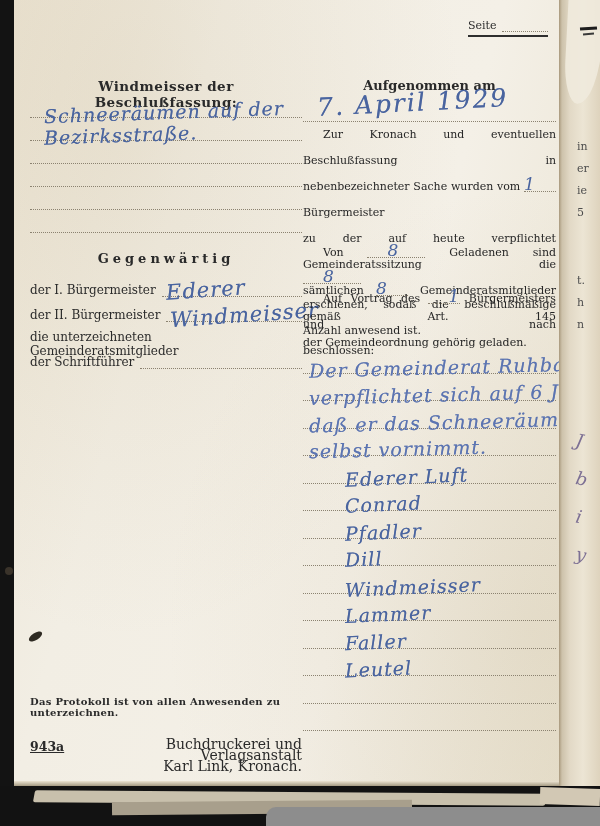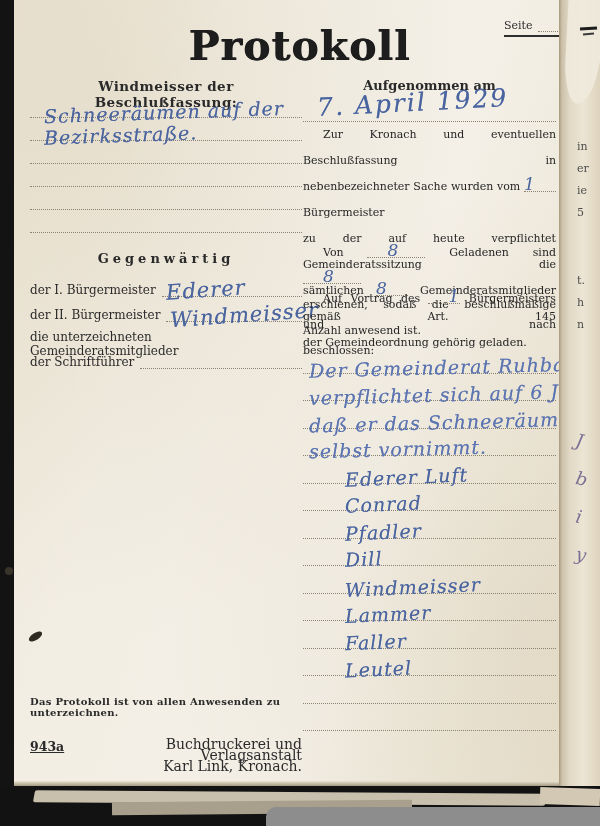--- a/index.html
+++ b/index.html
@@ -35,21 +35,21 @@
   .page-bottom-edge { position:absolute; left:14px; top:781px; width:545px; height:6px;
     background:linear-gradient(#ece4d2,#968b72); }
   .crumple-a { position:absolute; left:34px; top:792px; width:512px; height:12px; background:#c8c0ac;
     transform:rotate(.4deg) skewX(-10deg); border-radius:2px; }
   .crumple-b { position:absolute; left:112px; top:801px; width:300px; height:13px; background:#a89f8c; transform:rotate(-.5deg); }
   .crumple-c { position:absolute; left:540px; top:788px; width:60px; height:17px; background:#d2c8b4; transform:rotate(2deg); }
   .desk-light { position:absolute; left:266px; top:807px; width:334px; height:22px; background:#8d8d8d; border-radius:10px 0 0 0; }
 
   
   .seite { position:absolute; left:454px; top:19px; width:80px; display:flex; align-items:flex-end; gap:5px;
-    border-bottom:2px solid #2e2e2e; padding-bottom:3px;margin-left:36px; }
+    border-bottom:2px solid #2e2e2e; padding-bottom:3px; }
   .seite-label { font-size:11px; color:#2c2c2c; }
   .seite-dots { flex:1; border-bottom:1.6px dotted #8b8270; height:10px; }
   .title { position:absolute; left:0; top:22px; width:100%; text-align:center; padding-left:26px;
     font-size:41px; font-weight:bold; letter-spacing:1px; color:#1d1d1d; text-shadow:.6px 0 0 #1d1d1d; }
 
   
   .lcol { position:absolute; left:16px; top:0; width:272px; }
   .rcol { position:absolute; left:289px; top:0; width:253px; }
 
   .lhead { position:absolute; top:78px; width:100%; text-align:center; font-size:13.5px; font-weight:bold; letter-spacing:.5px; }
@@ -98,21 +98,20 @@
 
 <div class="scan">
 
   <div class="page">
 
     <div class="seite">
       <span class="seite-label">Seite</span>
       <span class="seite-dots"></span>
     </div>
 
-    <div class="title">Protokoll</div>
 
     <div class="lcol">
       <div class="lhead">Windmeisser der Beschlußfassung:</div>
 
       <div class="lrows">
         <div class="lrow">
           <span class="hw">Schneeräumen auf der</span>
         </div>
         <div class="lrow">
           <span class="hw">Bezirksstraße.</span>

